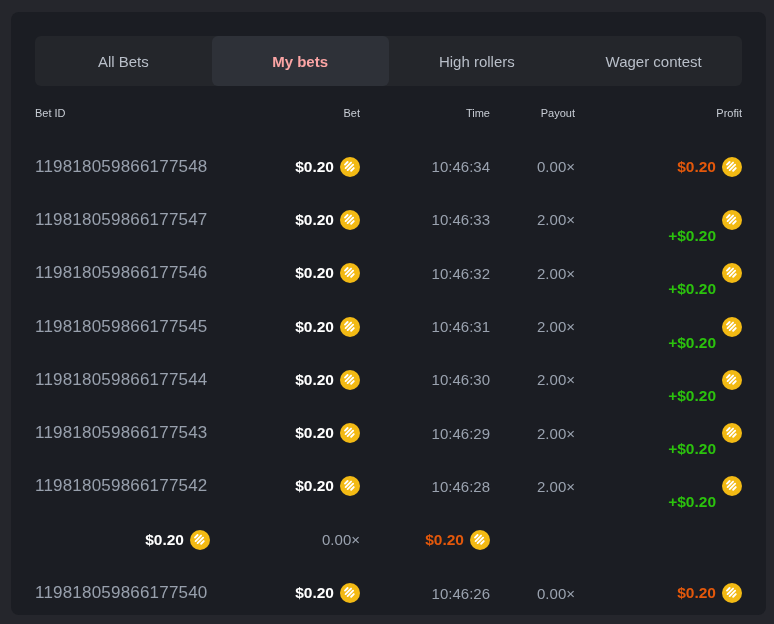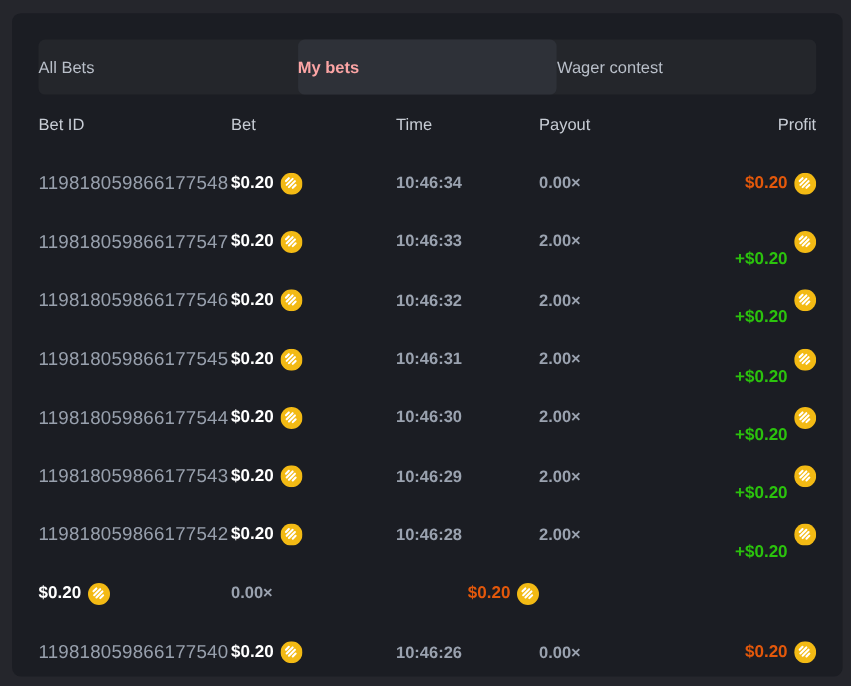--- a/index.html
+++ b/index.html
@@ -17,63 +17,66 @@
     box-sizing:border-box;
     overflow:hidden;
   }
   
   .tabs{
     display:flex;height:50px;
     background:var(--tab-strip-bg,#24262b);
     border-radius:6px;
   }
   .tab{
-    flex:1 1 0;display:flex;align-items:center;justify-content:flex-start;
+    flex:1 1 0;display:flex;align-items:center;justify-content:center;
     background:transparent;border:none;outline:none;cursor:pointer;
     border-radius:6px;
     font-family:inherit;font-size:15px;color:#b9bfc9;
     padding:0;
   }
   .tab.active{
     background:var(--active-tab-bg,#2e3138);
     color:#fca5a5;font-weight:700;
   }
   
   .grid{
     display:grid;
     grid-template-columns:175px 150px 130px 85px 1fr;
     align-items:center;
   }
   .thead{height:54px;}
-  .thead .cell span{color:#c8cdd5;font-size:15px;}
+  .thead .cell span{color:#c8cdd5;font-size:11px;}
   .row{height:53.3px;}
   .cell{display:flex;align-items:center;min-width:0;}
   .al{justify-content:flex-start;}
-  .ac{justify-content:flex-start;}
+  .ac{justify-content:flex-end;}
   .ar{justify-content:flex-end;}
   .betid-text{color:#98a0ad;font-size:17px;letter-spacing:.2px;white-space:nowrap;}
-  .muted-text{color:#9aa2af;font-size:15px;white-space:nowrap;font-weight:bold;}
+  .muted-text{color:#9aa2af;font-size:15px;white-space:nowrap;}
   .bet-text{color:#ffffff;font-weight:700;font-size:15.5px;white-space:nowrap;}
   .profit-text{font-weight:700;font-size:15.5px;white-space:nowrap;}
   .row.win  .profit-text{color:var(--profit-win,#2bc20d);margin-top:32px;}
   .row.loss .profit-text{color:var(--profit-loss,#e3580b);}
   .coin{width:20px;height:20px;margin-left:6px;flex:none;display:block;}
 </style>
 </head>
 <body style="--page-bg: #25262c; --card-bg: #1b1d23; --tab-strip-bg: #24262b; --active-tab-bg: #2e3138; --profit-win: #2bc20d; --profit-loss: #e3580b; --coin-gold: #f3ba14;">
 
 <div class="card">
   <div class="tabs" id="tabbar">
       <button class="tab">
     <span class="tab-label">All Bets</span>
   </button>
       <button class="tab active">
     <span class="tab-label">My bets</span>
   </button>
       <button class="tab">
+    <span class="tab-label">High rollers</span>
+  </button>
+      <button class="tab">
     <span class="tab-label">Wager contest</span>
   </button>
     </div>
   <div class="grid thead" id="thead">
       <div class="cell al">
         <span>Bet ID</span>
       </div>
       <div class="cell ac">
         <span>Bet</span>
       </div>

